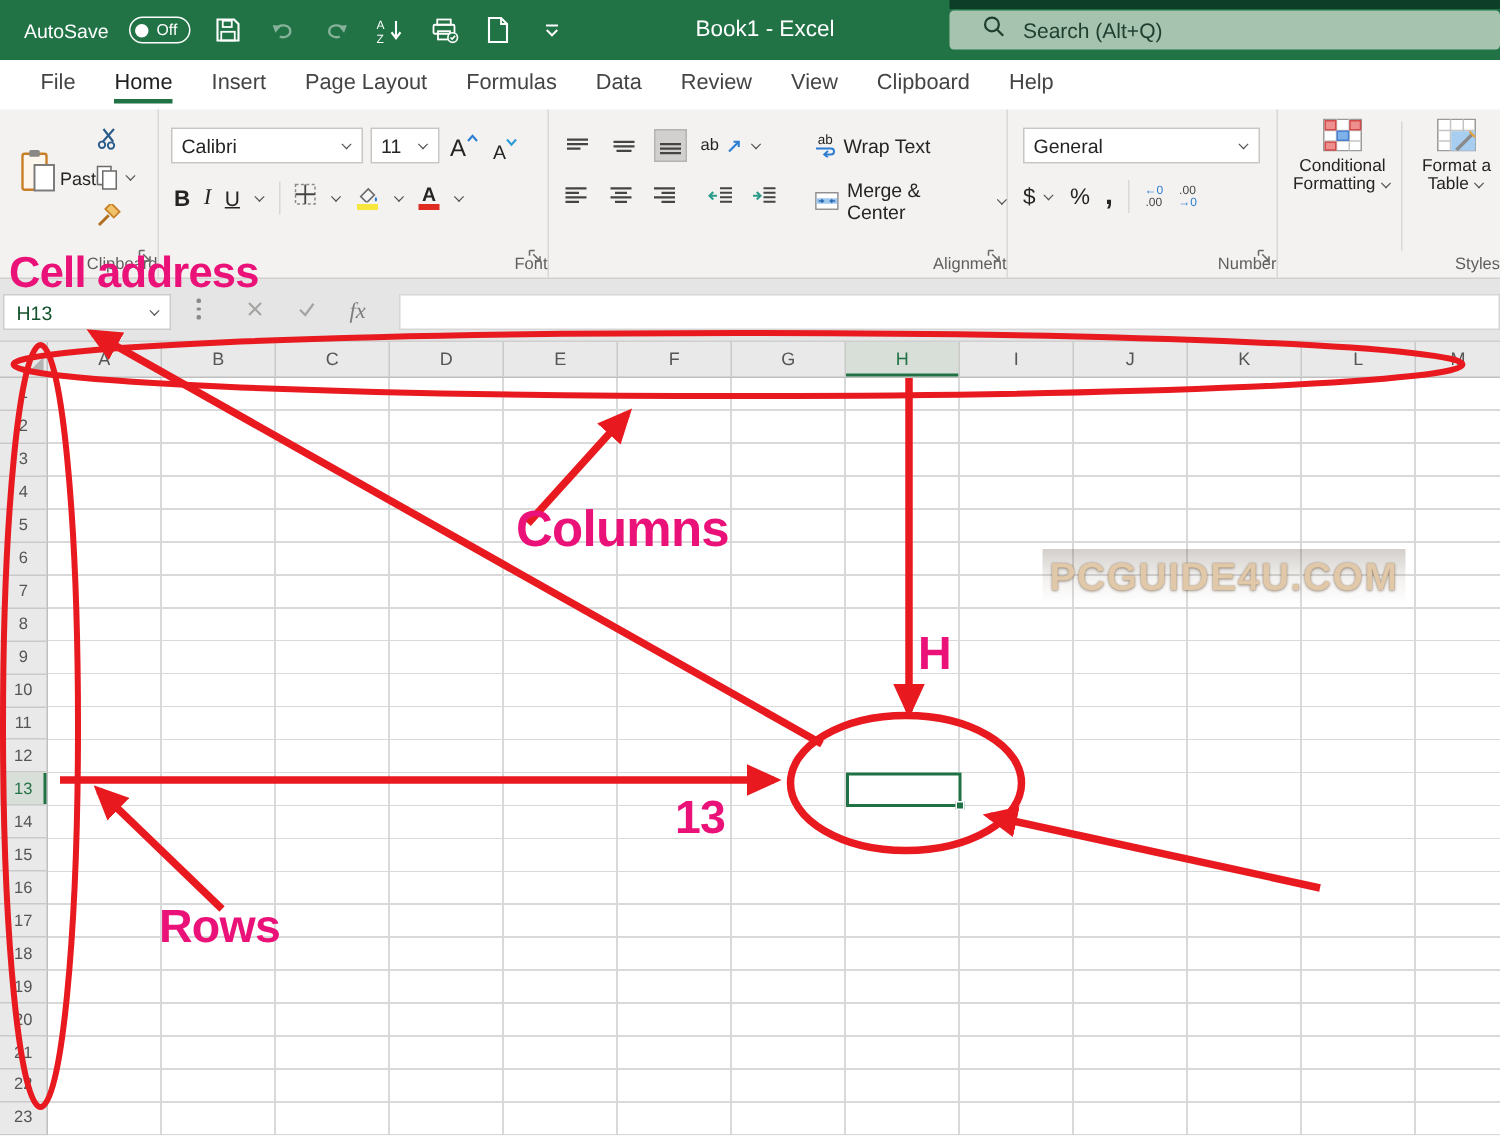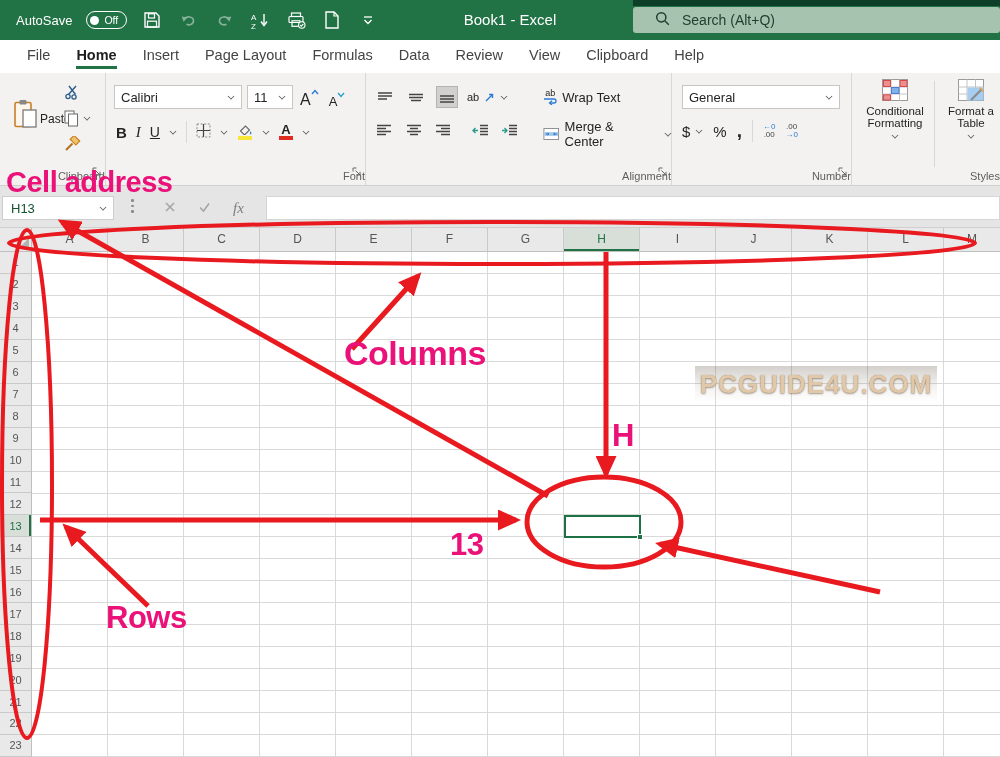--- a/index.html
+++ b/index.html
@@ -17,21 +17,21 @@
   .qat .qbtn { display:flex; align-items:center; justify-content:center; width:22px; height:26px; }
   .faded { opacity:.45; }
   .doc-title { position:absolute; left:420px; top:0; width:180px; height:40px; line-height:40px; text-align:center; color:#fff; font-size:15px; }
   .search-strip { position:absolute; left:633px; top:0; width:367px; height:6px; background:#0d3f28; }
   .searchbox { position:absolute; left:633px; top:7px; width:367px; height:26px; background:#a6c3b0; border-radius:3px; display:flex; align-items:center; padding-left:22px; gap:12px; }
   .searchbox .ph { color:#20402f; font-size:14px; }
 
   
   .tabsbar { position:absolute; left:0; top:40px; width:1000px; height:33px; background:#fff; display:flex; padding-left:14px; }
   .tab { padding:0 13px; font-size:14.5px; line-height:31px; color:#444; cursor:default; }
-  .tab.active span { font-weight:700; color:#1f1f1f; box-shadow:0 3px 0 #217346; padding-bottom:3px; }
+  .tab.active span { font-weight:400; color:#1f1f1f; box-shadow:0 3px 0 #217346; padding-bottom:3px; }
 
   
   .ribbon { position:absolute; left:0; top:73px; width:1000px; height:113px; background:#f3f2f1; border-bottom:1px solid #d2d0ce; }
   .group { position:absolute; top:0; height:112px; border-right:1px solid #d8d8d8; }
   .glabel { position:absolute; bottom:3px; left:0; right:0; text-align:right; font-size:11px; color:#605e5c; }
   .launcher { position:absolute; right:3px; bottom:4px; }
   .chev { display:inline-block; width:8px; height:8px; position:relative; }
   .chev::before { content:""; position:absolute; left:1px; top:0; width:5px; height:5px; border-right:1.3px solid #555; border-bottom:1.3px solid #555; transform:rotate(45deg); }
   .chev.sm { transform:scale(.8); }
   .combo { background:#fff; border:1px solid #c8c6c4; height:24px; display:flex; align-items:center; justify-content:space-between; padding:0 6px; font-size:13px; color:#252423; }
@@ -66,21 +66,21 @@
   .num-combo { position:absolute; left:10px; top:12px; width:158px; }
   .num-row { position:absolute; left:10px; top:46px; display:flex; align-items:center; gap:10px; height:24px; }
   .num-row .sym { font-size:15px; color:#252423; }
   .num-row .comma { font-size:19px; font-weight:700; color:#252423; line-height:10px; }
   .dec { display:flex; flex-direction:column; font-size:8px; line-height:8px; color:#444; text-align:center; }
   .dec .blue { color:#2b7cd3; }
 
   .g-styles { left:852px; width:148px; border-right:none; }
   .stylebtn { position:absolute; top:6px; width:70px; display:flex; flex-direction:column; align-items:center; }
   .stylebtn .l1 { font-size:11.5px; color:#252423; margin-top:4px; white-space:nowrap; }
-  .stylebtn .l2 { font-size:11.5px; color:#252423; display:flex; align-items:center; gap:3px; white-space:nowrap;flex-direction:column; }
+  .stylebtn .l2 { font-size:11.5px; color:#252423; display:flex; align-items:center; gap:3px; white-space:nowrap; }
   .cf-btn { left:8px; }
   .ft-btn { left:84px; }
   .styles-sep { position:absolute; left:82px; top:8px; width:1px; height:86px; background:#d8d8d8; }
 
   
   .fbar { position:absolute; left:0; top:186px; width:1000px; height:42px; background:#e5e5e5; border-bottom:1px solid #cfcfcf; }
   .namebox { position:absolute; left:2px; top:10px; width:112px; height:24px; background:#fff; border:1px solid #cdcdcd; display:flex; align-items:center; justify-content:space-between; padding:0 6px 0 8px; font-size:13px; color:#14532d; }
   .vdots { position:absolute; left:131px; top:13px; display:flex; flex-direction:column; gap:3px; }
   .vdots i { width:2.5px; height:2.5px; border-radius:50%; background:#8a8a8a; }
   .fbtns { position:absolute; left:150px; top:10px; height:24px; display:flex; align-items:center; gap:22px; padding-left:14px; }

